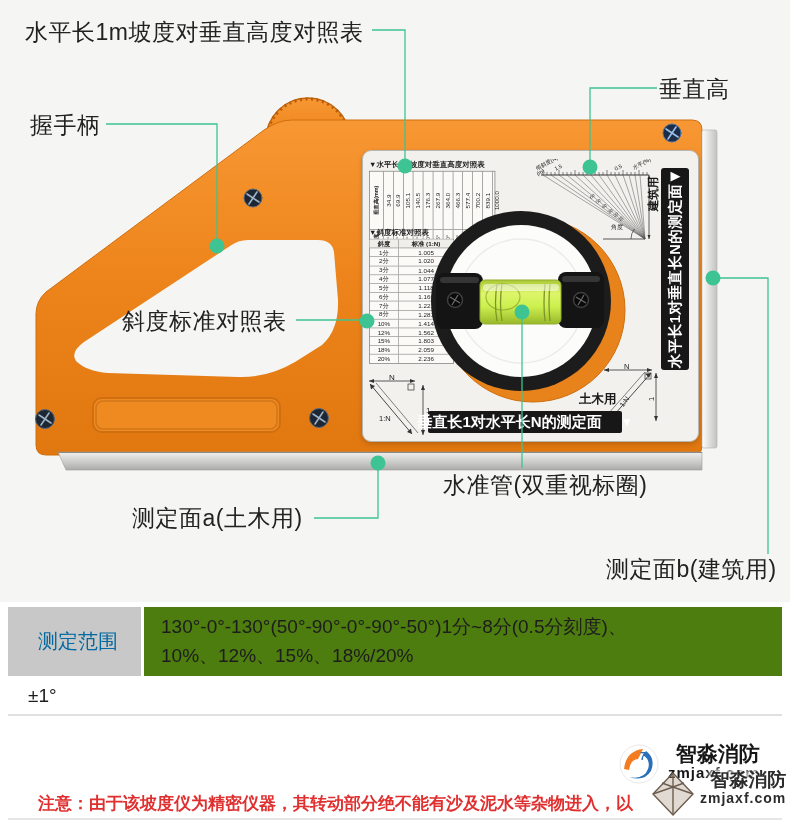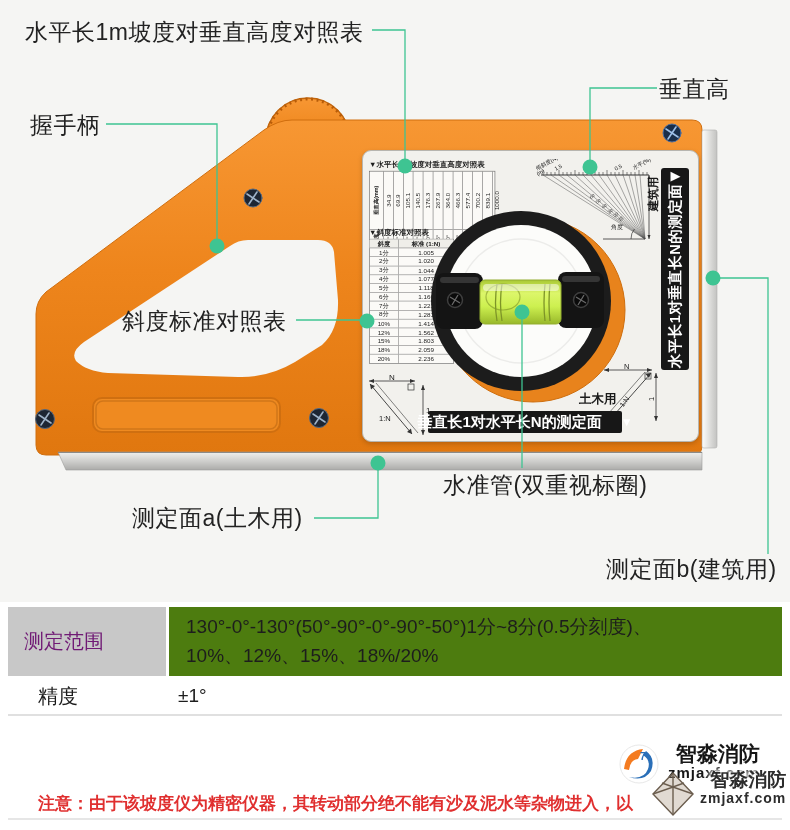--- a/index.html
+++ b/index.html
@@ -42,22 +42,22 @@
   #tag-jz{position:absolute;left:261px;top:35px;width:60px;height:16px;transform:rotate(-90deg);
     font-size:11.5px;font-weight:bold;color:#1a1a1a;text-align:center;white-space:nowrap;z-index:12;}
   #banner-bottom{position:absolute;left:65px;top:260px;width:194px;height:22px;background:#171717;border-radius:2px;
     display:flex;align-items:center;justify-content:center;gap:19px;z-index:12;}
   #banner-bottom .btxt{color:#fff;font-size:15px;font-weight:bold;white-space:nowrap;}
   #banner-bottom .arrow-d{color:#fff;font-size:12px;}
   #tag-tm{position:absolute;left:216px;top:240px;font-size:12.5px;font-weight:bold;color:#1a1a1a;z-index:12;white-space:nowrap;}
   
   #specs{position:absolute;left:0;top:602px;width:790px;height:228px;background:#fff;}
   .spec-gray{position:absolute;left:8px;top:5px;width:774px;height:69px;display:flex;}
-  .spec-gray .lab{width:158px;background:#c8c8c8;display:flex;align-items:center;padding-left:16px;box-sizing:border-box;
-    font-size:20px;color:#701a75;}
+  .spec-gray .lab{width:133px;background:#c8c8c8;display:flex;align-items:center;padding-left:30px;box-sizing:border-box;
+    font-size:20px;color:#0369a1;}
   .spec-gray .val{flex:1;margin-left:3px;background:#4d7c0f;padding:5px 0 0 17px;box-sizing:border-box;
     font-size:19px;color:#1d1d1d;line-height:29px;}
   .spec-row{position:absolute;left:8px;width:774px;height:36px;border-bottom:2px solid #e0e0e0;display:flex;align-items:center;}
   .spec-row .lab{width:150px;padding-left:30px;box-sizing:border-box;font-size:20px;color:#1a1a1a;}
   .spec-row .val{padding-left:20px;font-size:19px;color:#1d1d1d;}
   #spec-note{position:absolute;left:8px;top:186px;width:774px;height:30px;border-bottom:2px solid #e6e6e6;
     display:flex;align-items:center;}
   #spec-note span{padding-left:30px;font-size:17px;font-weight:bold;color:#e02f2f;white-space:nowrap;}
   
   .wm{position:absolute;z-index:60;display:flex;align-items:flex-start;}
@@ -479,21 +479,20 @@
 
   <div id="specs">
     <div class="spec-gray">
       <div class="lab">测定范围</div>
       <div class="val">
         <div>130°-0°-130°(50°-90°-0°-90°-50°)1分~8分(0.5分刻度)、</div>
         <div>10%、12%、15%、18%/20%</div>
       </div>
     </div>
     <div class="spec-row" style="top:76px">
-      <div class="lab">精度</div>
       <div class="val">±1°</div>
     </div>
     <div id="spec-note">
       <span>注意：由于该坡度仪为精密仪器，其转动部分绝不能有沙及泥水等杂物进入，以</span>
     </div>
   </div>
 
   <div class="wm" id="wm1" style="left:616px;top:742px">
     <svg width="48" height="44" viewBox="0 0 48 44">
       <circle cx="23" cy="22" r="19" fill="#fff" stroke="#e8e8e8"></circle>

